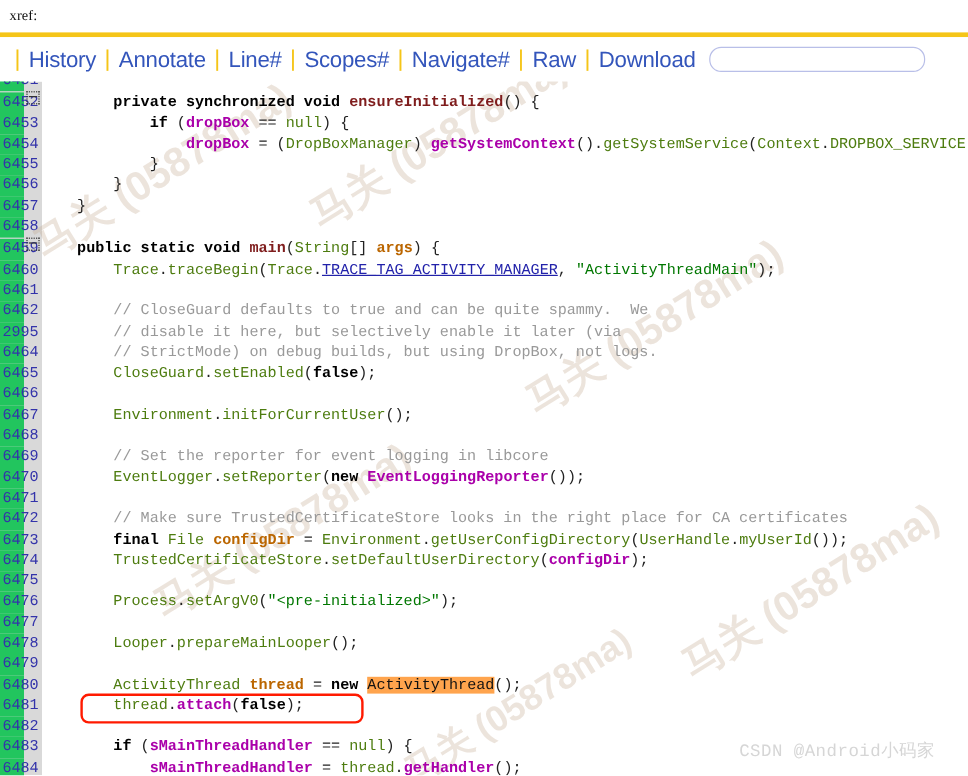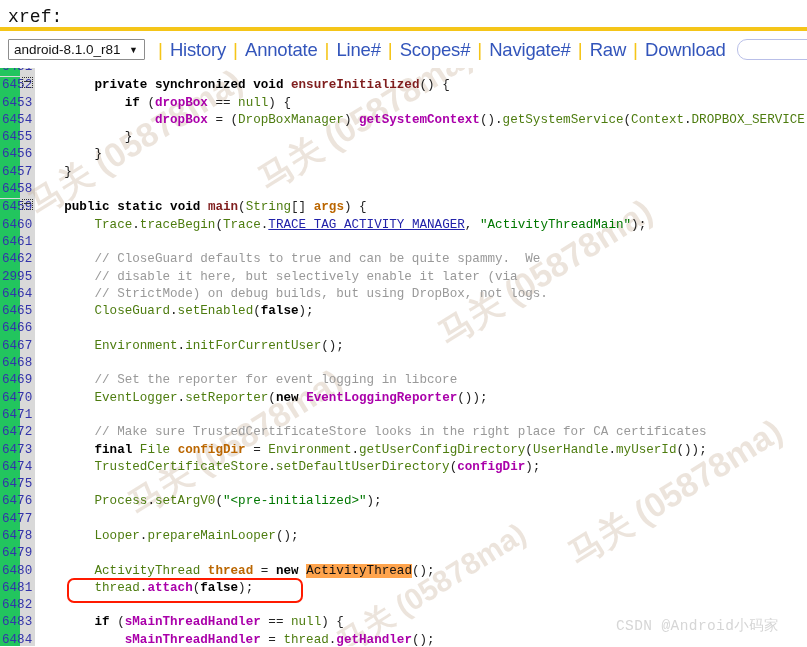--- a/index.html
+++ b/index.html
@@ -7,24 +7,24 @@
   body{
     width:807px;height:647px;overflow:hidden;
     background:#ffffff;
     font-family:"Liberation Sans", sans-serif;
     position:relative;
   }
 
   
   .xref-header{
     height:27px;
-    display:flex;align-items:flex-end;
+    display:flex;align-items:center;
     padding-left:8px;
-    font-family:Liberation Mono, monospace;
-    font-size:18px;
+    font-family:Liberation Serif, serif;
+    font-size:12px;
     color:#111;
     letter-spacing:0.1px;
     white-space:nowrap;
   }
   .xref-label{color:#111;}
   .xref-path{color:#111;margin-left:4px;}
 
   .gold-rule{
     height:4px;
     background:#f5c518;
@@ -191,26 +191,20 @@
 </head>
 <body>
 
 <div class="xref-header">
   <span class="xref-label">xref:</span>
 </div>
 
 <div class="gold-rule"></div>
 
 <div class="toolbar">
-  <span class="select-wrap">
-    <select class="version-select">
-      <option>android-8.1.0_r81</option>
-    </select>
-    <span class="select-caret">▼</span>
-  </span>
 
   <span class="sep">|</span>
   <a class="tlink" href="#">History</a>
   <span class="sep">|</span>
   <a class="tlink" href="#">Annotate</a>
   <span class="sep">|</span>
   <a class="tlink" href="#">Line#</a>
   <span class="sep">|</span>
   <a class="tlink" href="#">Scopes#</a>
   <span class="sep">|</span>

